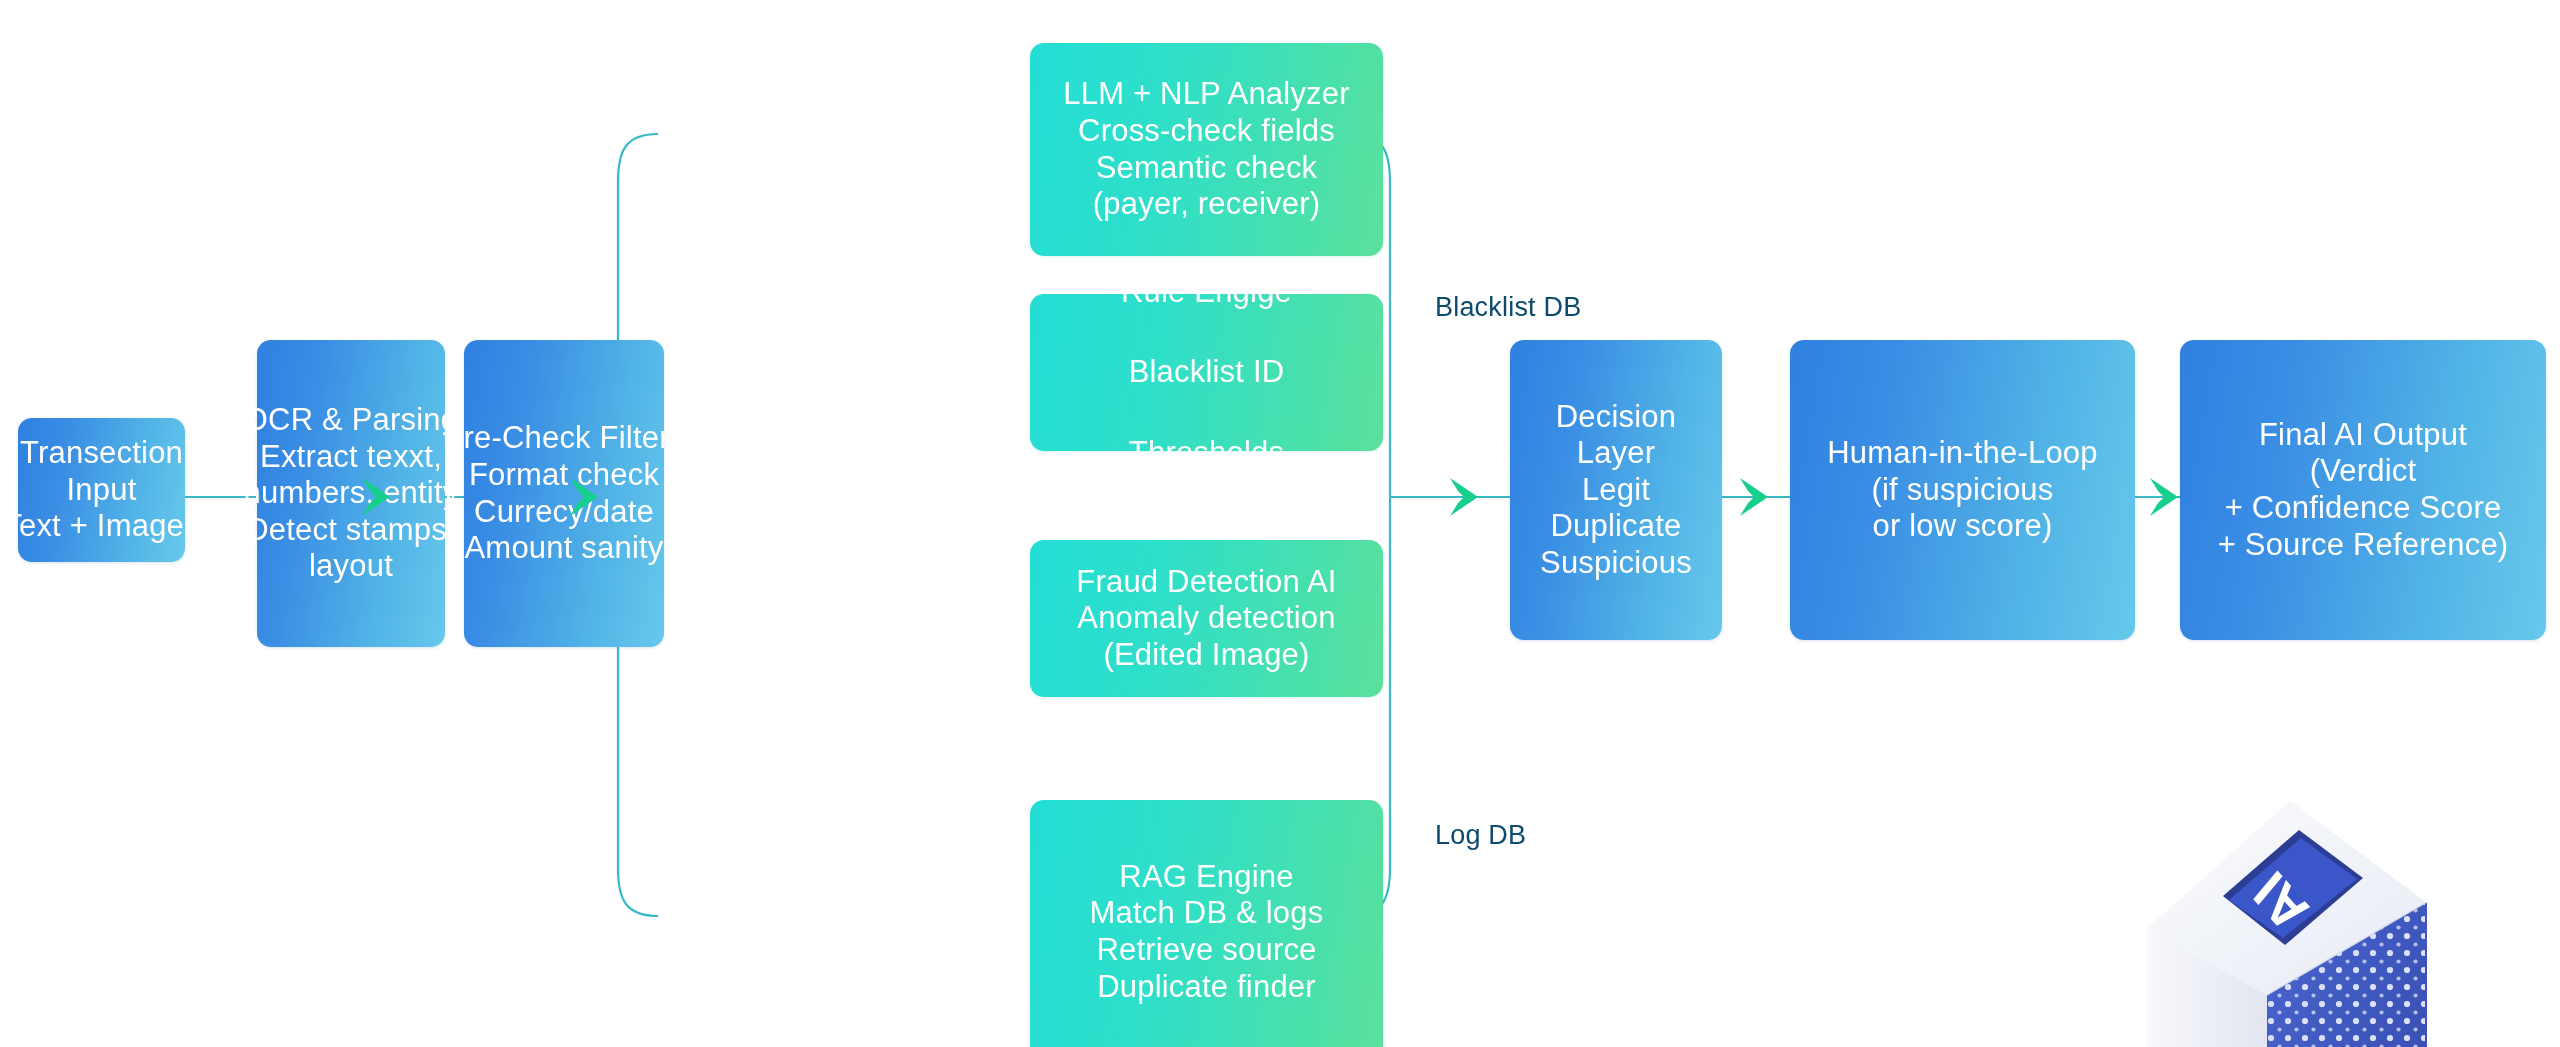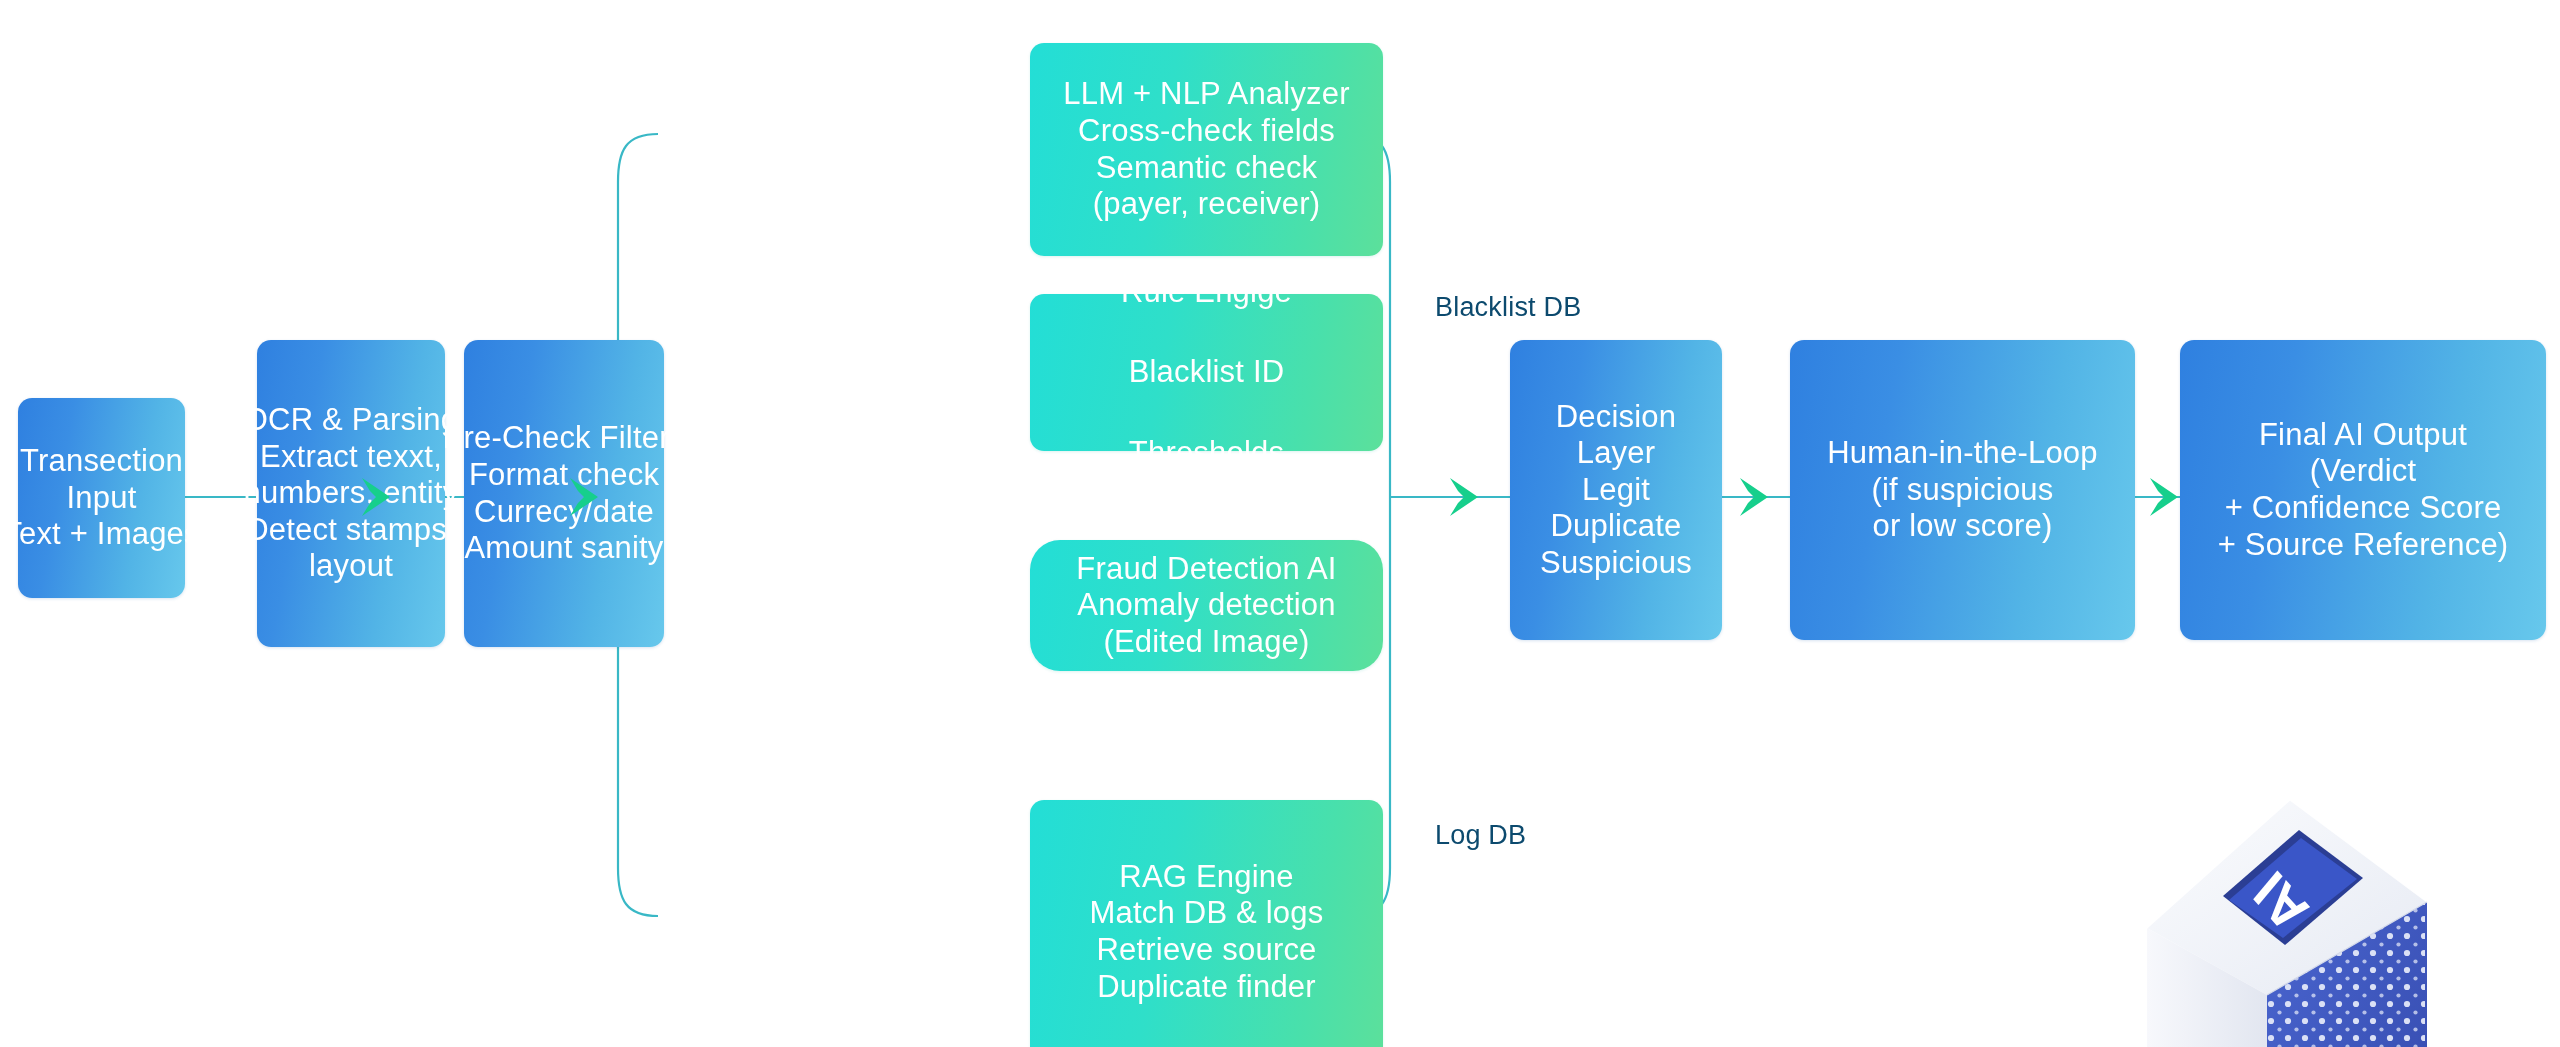--- a/index.html
+++ b/index.html
@@ -126,21 +126,21 @@
     <svg width="52" height="50" viewBox="0 0 52 50">
       <path d="M10 6 L38 25 L10 44 L18 31 L24 25 L18 19 Z" fill="#16cf8c"></path>
     </svg>
   </div>
   <div class="chev" style="left:2140px; top:472px;">
     <svg width="52" height="50" viewBox="0 0 52 50">
       <path d="M10 6 L38 25 L10 44 L18 31 L24 25 L18 19 Z" fill="#16cf8c"></path>
     </svg>
   </div>
 
-  <div class="node blue" style="left:18px; top:398px; width:167px; height:200px; font-size:31px;">
+  <div class="node blue" style="left:18px; top:418px; width:167px; height:144px; font-size:31px;">
     <span class="ln">Transection</span>
     <span class="ln">Input</span>
     <span class="ln">(Text + Images)</span>
   </div>
 
   <div class="node blue" style="left:257px; top:340px; width:188px; height:307px; font-size:31px;">
     <span class="ln">OCR &amp; Parsing</span>
     <span class="ln">Extract texxt,</span>
     <span class="ln">numbers, entity</span>
     <span class="ln">Detect stamps,</span>
@@ -160,21 +160,21 @@
     <span class="ln">Semantic check</span>
     <span class="ln">(payer, receiver)</span>
   </div>
 
   <div class="node green" style="left:1030px; top:294px; width:353px; height:157px; font-size:31px;gap:44px;">
     <span class="ln">Rule Engige</span>
     <span class="ln">Blacklist ID</span>
     <span class="ln">Thresholds</span>
   </div>
 
-  <div class="node green" style="left:1030px; top:540px; width:353px; height:131px; font-size:31px;border-radius:30px;">
+  <div class="node green" style="left:1030px; top:540px; width:353px; height:157px; font-size:31px;">
     <span class="ln">Fraud Detection AI</span>
     <span class="ln">Anomaly detection</span>
     <span class="ln">(Edited Image)</span>
   </div>
 
   <div class="node green" style="left:1030px; top:800px; width:353px; height:264px; font-size:31px;">
     <span class="ln">RAG Engine</span>
     <span class="ln">Match DB &amp; logs</span>
     <span class="ln">Retrieve source</span>
     <span class="ln">Duplicate finder</span>

